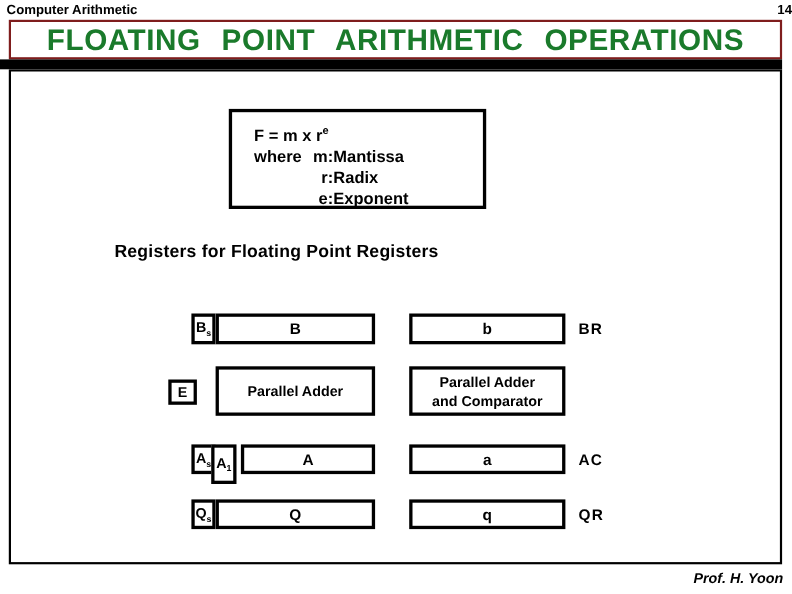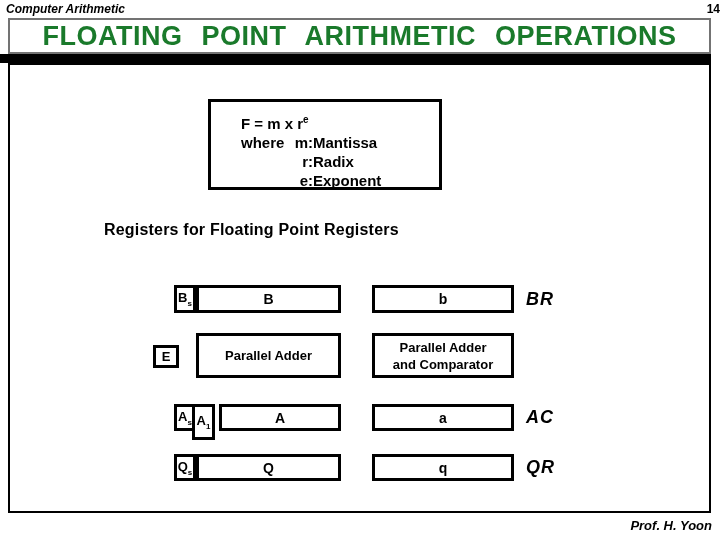--- a/index.html
+++ b/index.html
@@ -2,65 +2,65 @@
 <html><head>
 <meta charset="utf-8">
 <style>
   html,body{margin:0;padding:0;background:#888;}
   .stage{
     position:relative;width:720px;height:540px;background:#ffffff;
     font-family:"Liberation Sans", sans-serif;color:#000;overflow:hidden;
   }
   
   .hdr{position:absolute;top:2px;font-size:12px;font-weight:bold;}
-  .hdr-left{left:6px;font-style:italic;}
+  .hdr-left{left:6px;}
   .hdr-page{left:0;right:0;text-align:right;}
   .hdr-right{right:8px;font-style:italic;}
   
   .title-box{
     position:absolute;left:8px;top:18px;width:703px;height:36px;
-    border:2px solid #737373;box-sizing:border-box;background:#fff;
+    border:2px solid #7f1d1d;box-sizing:border-box;background:#fff;
     display:flex;align-items:center;justify-content:center;
   }
   .title-text{
     color:#1a7a2b;font-size:27px;font-weight:bold;letter-spacing:0.5px;word-spacing:11px;white-space:nowrap;
   }
   .title-bar{position:absolute;left:0;top:54px;width:711px;height:9px;background:#000;}
   
   .content-box{
     position:absolute;left:8px;top:63px;width:703px;height:450px;
     border:2px solid #000;box-sizing:border-box;background:#fff;
   }
   
   .formula-box{
     position:absolute;left:208px;top:99px;width:234px;height:91px;
     border:3px solid #000;box-sizing:border-box;background:#fff;
-    padding:8px 0 0 30px;font-size:15px;font-weight:bold;line-height:19px;
+    padding:8px 0 0 20px;font-size:15px;font-weight:bold;line-height:19px;
   }
   .f-line1 sup{font-size:10px;vertical-align:super;}
   .f-row{display:flex;}
   .f-prefix{width:50px;white-space:pre;}
   .f-key{width:22px;text-align:right;white-space:pre;}
   .f-val{white-space:pre;}
   .section-heading{
     position:absolute;left:104px;top:221px;font-size:16px;font-weight:bold;letter-spacing:0.2px;
   }
   
   .rbox{
     position:absolute;border:3px solid #000;box-sizing:border-box;background:#fff;
     display:flex;align-items:center;justify-content:center;
     font-weight:bold;font-size:14px;
   }
   .rbox sub{font-size:9px;line-height:1;transform:translateY(2px);}
   .small-lbl{font-size:13px;}
   .small-lbl sub{font-size:8px;}
   .unit{font-size:13px;text-align:center;line-height:17px;}
   .tag{
-    position:absolute;font-weight:bold;font-size:18px;letter-spacing:1px;
-    display:flex;align-items:center;font-style:italic;
+    position:absolute;font-weight:bold;font-size:14px;letter-spacing:1px;
+    display:flex;align-items:center;
   }
   
   .ftr{position:absolute;top:518px;font-size:13px;font-weight:bold;font-style:italic;}
   .ftr-left{left:28px;}
   .ftr-right{right:8px;}
 </style>
 </head>
 <body>
 
 <div class="stage">

